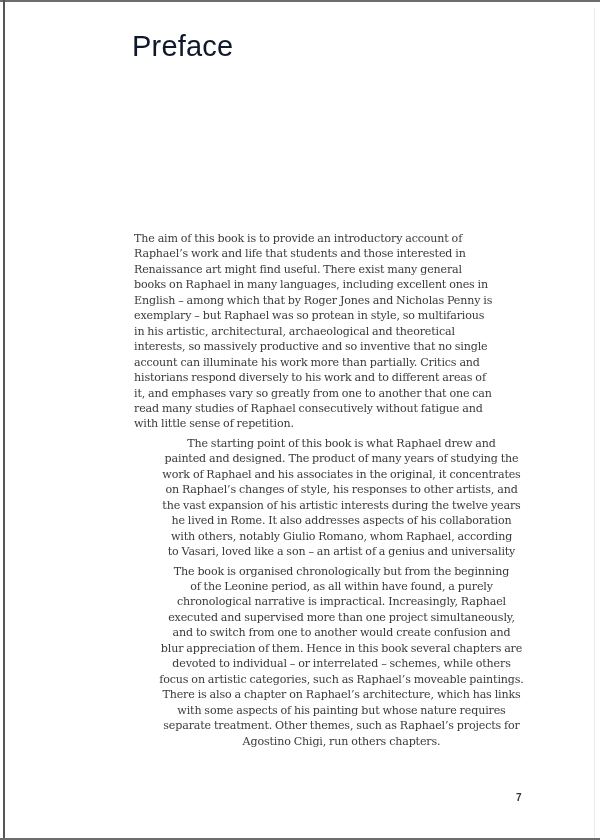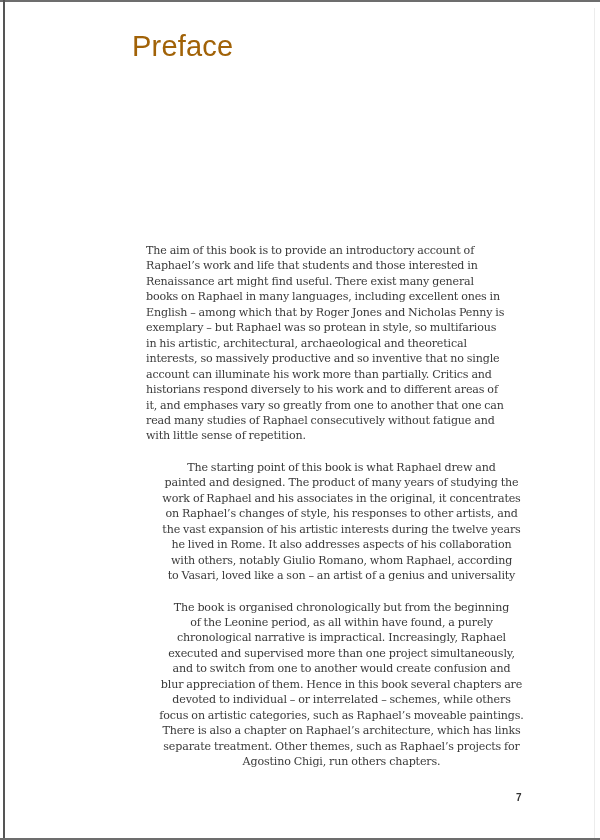--- a/index.html
+++ b/index.html
@@ -38,38 +38,38 @@
       position: absolute; right: 5px; top: 8px; width: 1px; height: 832px;
       background: #ececec;
     }
     .title {
       position: absolute;
       left: 132px;
       top: 30px;
       font-family: "Liberation Sans", "DejaVu Sans", sans-serif;
       font-size: 29px;
       font-weight: normal;
-      color: #a16207;
+      color: #0f172a;
       letter-spacing: 0.2px;
       margin: 0;
     }
     .body-text {
       position: absolute;
       left: 130px;
       top: 227px;
       width: 412px;
       font-family: "DejaVu Serif", "Liberation Serif", serif;
       font-size: 11.1px;
       line-height: 15.45px;
       color: #3a3a3a;
       letter-spacing: -0.15px;
       word-spacing: -0.4px;
     }
     .body-text p {
-      margin: 16px;
+      margin: 4px;
       text-align: left;
     }
     .body-text p.indent {
       text-indent: 11px;
       text-align: center;
     }
     .line {
       display: block;
       white-space: nowrap;
     }
@@ -123,19 +123,20 @@
     <p class="indent">
       <span class="line">The book is organised chronologically but from the beginning</span>
       <span class="line">of the Leonine period, as all within have found, a purely</span>
       <span class="line">chronological narrative is impractical. Increasingly, Raphael</span>
       <span class="line">executed and supervised more than one project simultaneously,</span>
       <span class="line">and to switch from one to another would create confusion and</span>
       <span class="line">blur appreciation of them. Hence in this book several chapters are</span>
       <span class="line">devoted to individual – or interrelated – schemes, while others</span>
       <span class="line">focus on artistic categories, such as Raphael’s moveable paintings.</span>
       <span class="line">There is also a chapter on Raphael’s architecture, which has links</span>
+      <span class="line">with some aspects of his painting but whose nature requires</span>
       <span class="line">separate treatment. Other themes, such as Raphael’s projects for</span>
       <span class="line">Agostino Chigi, run others chapters.</span>
     </p>
   </div>
 
   <div class="folio">7</div>
 </div>
 
 </body></html>

